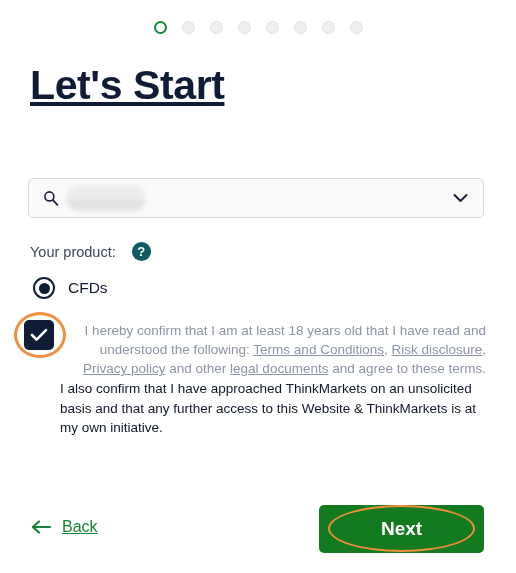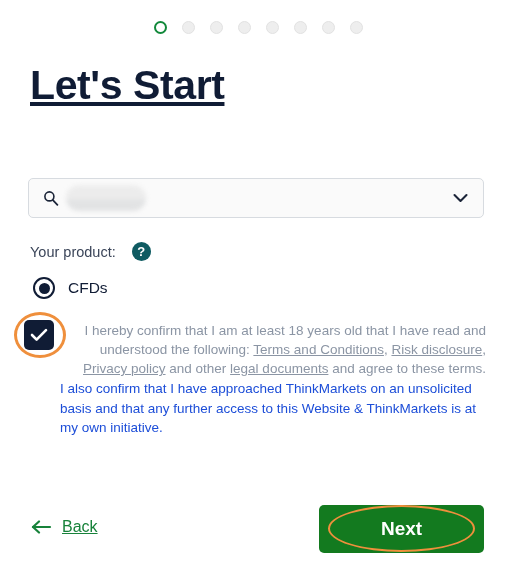--- a/index.html
+++ b/index.html
@@ -192,21 +192,21 @@
     color: #8b95a4;
     text-decoration: underline;
   }
   .consent-text-2 {
     position: absolute;
     left: 60px;
     top: 379px;
     width: 428px;
     font-size: 13.5px;
     line-height: 19.5px;
-    color: #1d4ed8;
+    color: #0f172a;
   }
 
   
   .back-link {
     position: absolute;
     left: 31px;
     top: 518px;
     display: flex;
     align-items: center;
     text-decoration: none;

